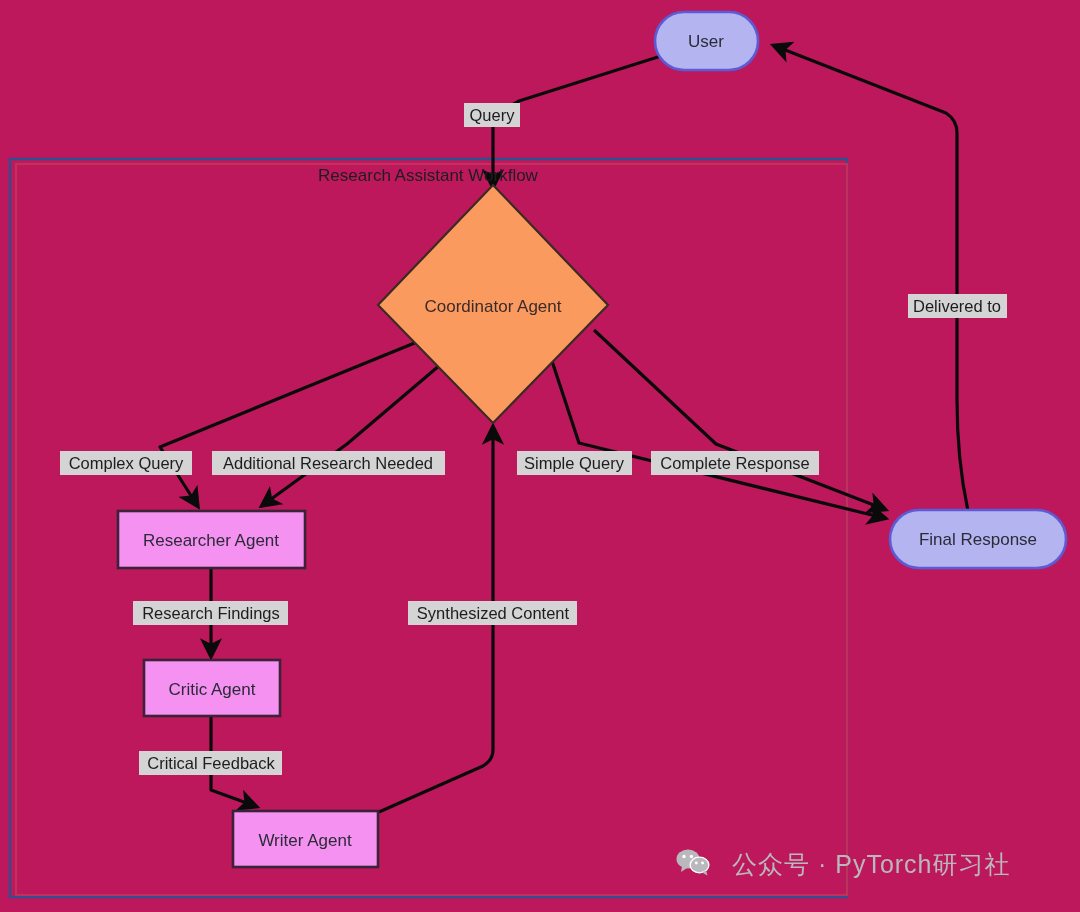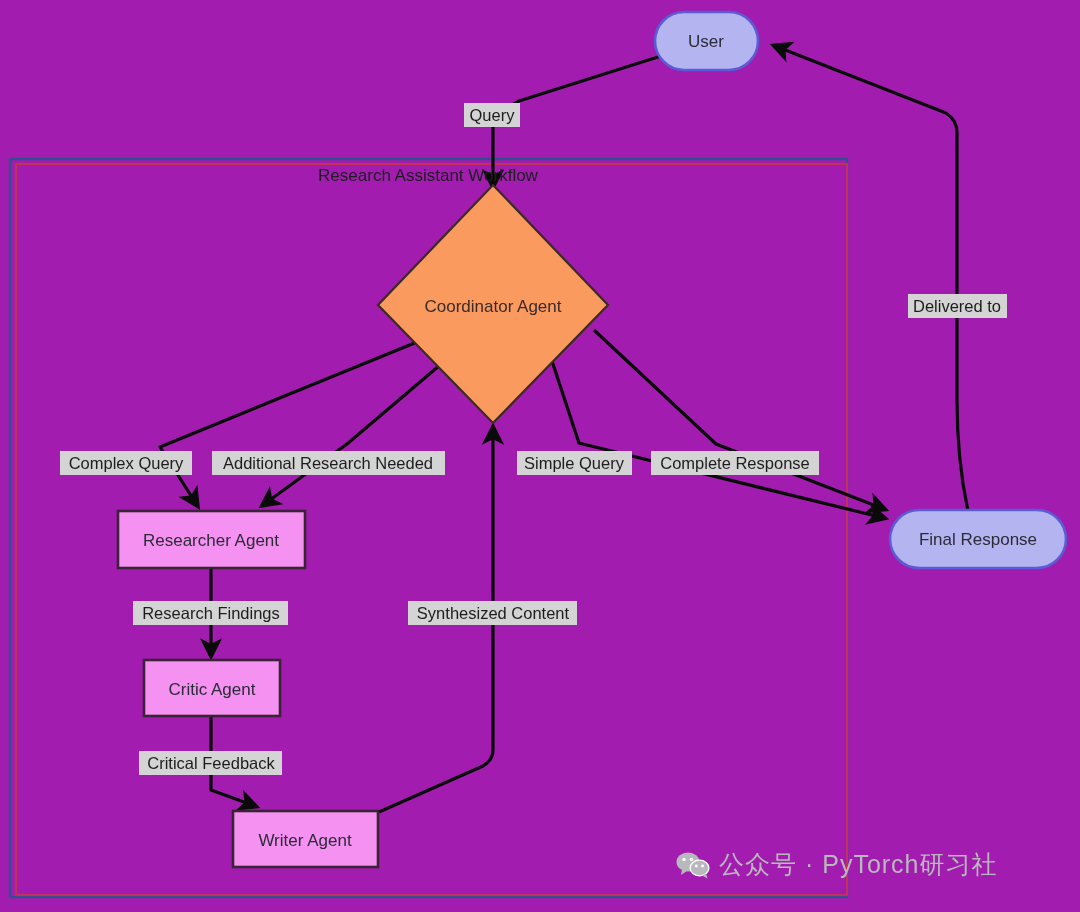--- a/index.html
+++ b/index.html
@@ -7,21 +7,21 @@
     padding: 0;
     background: #ffffff;
   }
   body {
     font-family: "Liberation Sans", sans-serif;
   }
   #stage {
     position: relative;
     width: 1080px;
     height: 912px;
-    background: #a21caf;
+    background: #be185d;
     overflow: hidden;
   }
   svg.layer {
     position: absolute;
     left: 0;
     top: 0;
     width: 1080px;
     height: 912px;
   }
   .node-label {
@@ -47,22 +47,22 @@
   .edge-line {
     fill: none;
     stroke: #0a0a0a;
     stroke-width: 3.2;
     stroke-linecap: butt;
     stroke-linejoin: round;
   }
   .watermark {
     position: absolute;
     display: flex;
-    align-items: center;
-    gap: 9px;
+    align-items: flex-start;
+    gap: 22px;
     color: #b9b9bd;
     font-family: "Liberation Sans", sans-serif;
     font-size: 25px;
     letter-spacing: 1px;
     white-space: nowrap;
     user-select: none;
   }
 </style>
 </head>
 <body>

